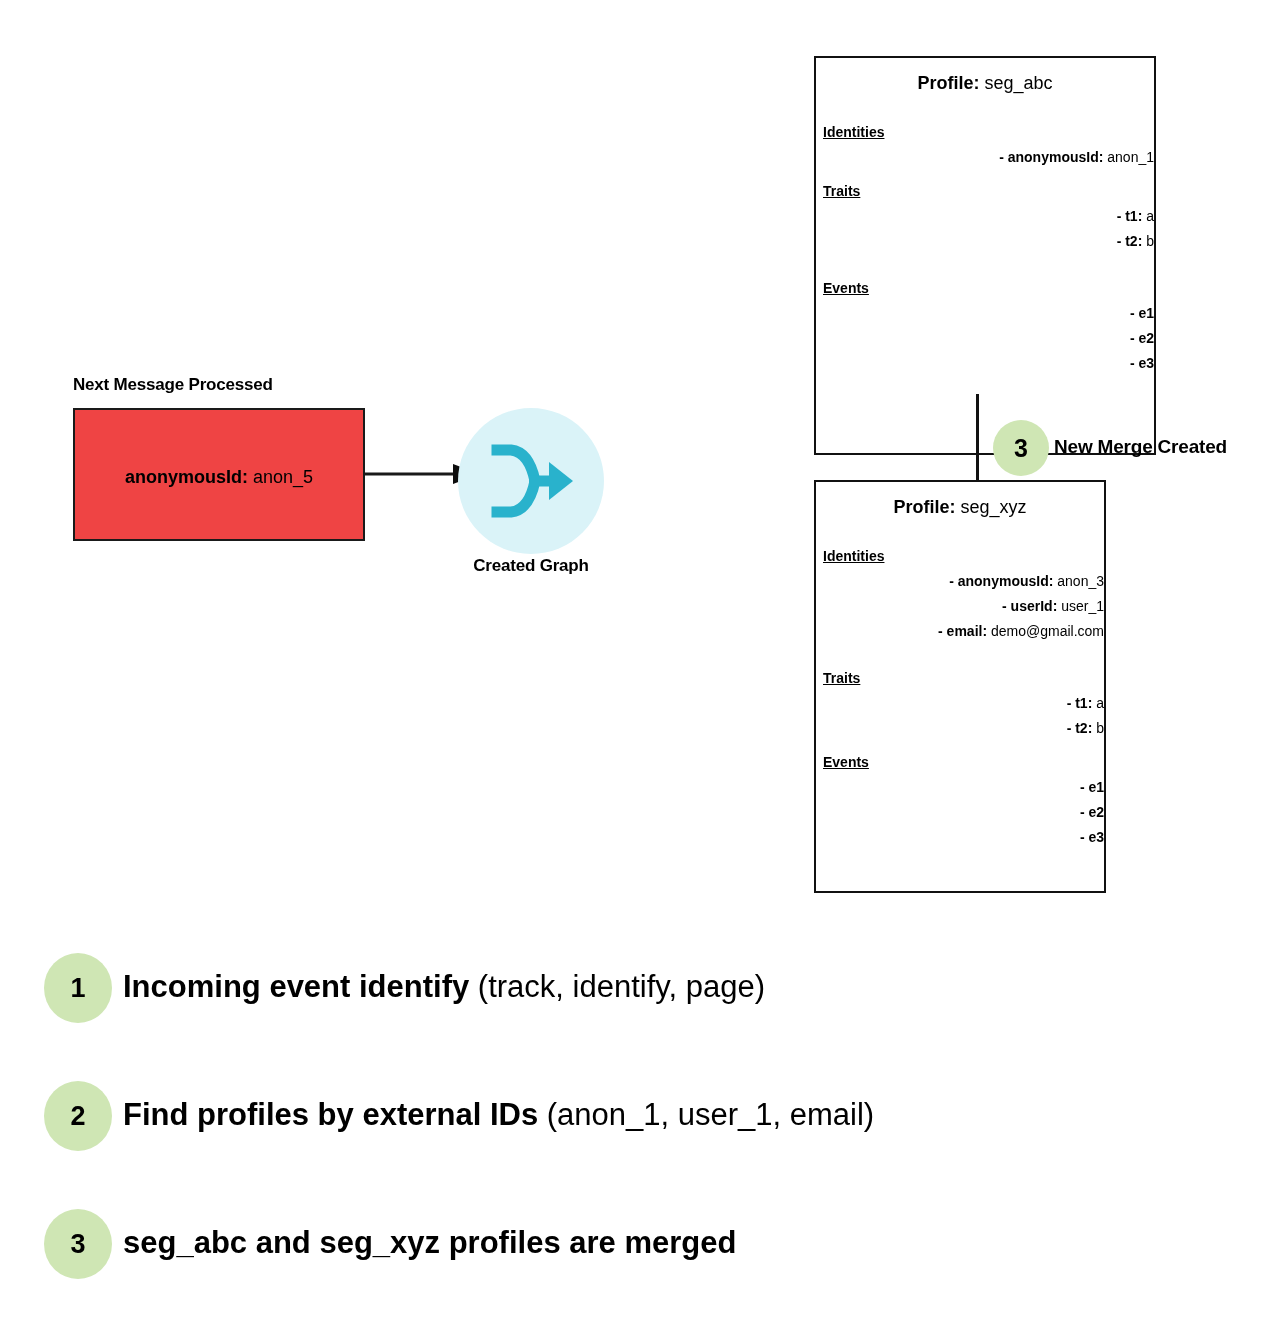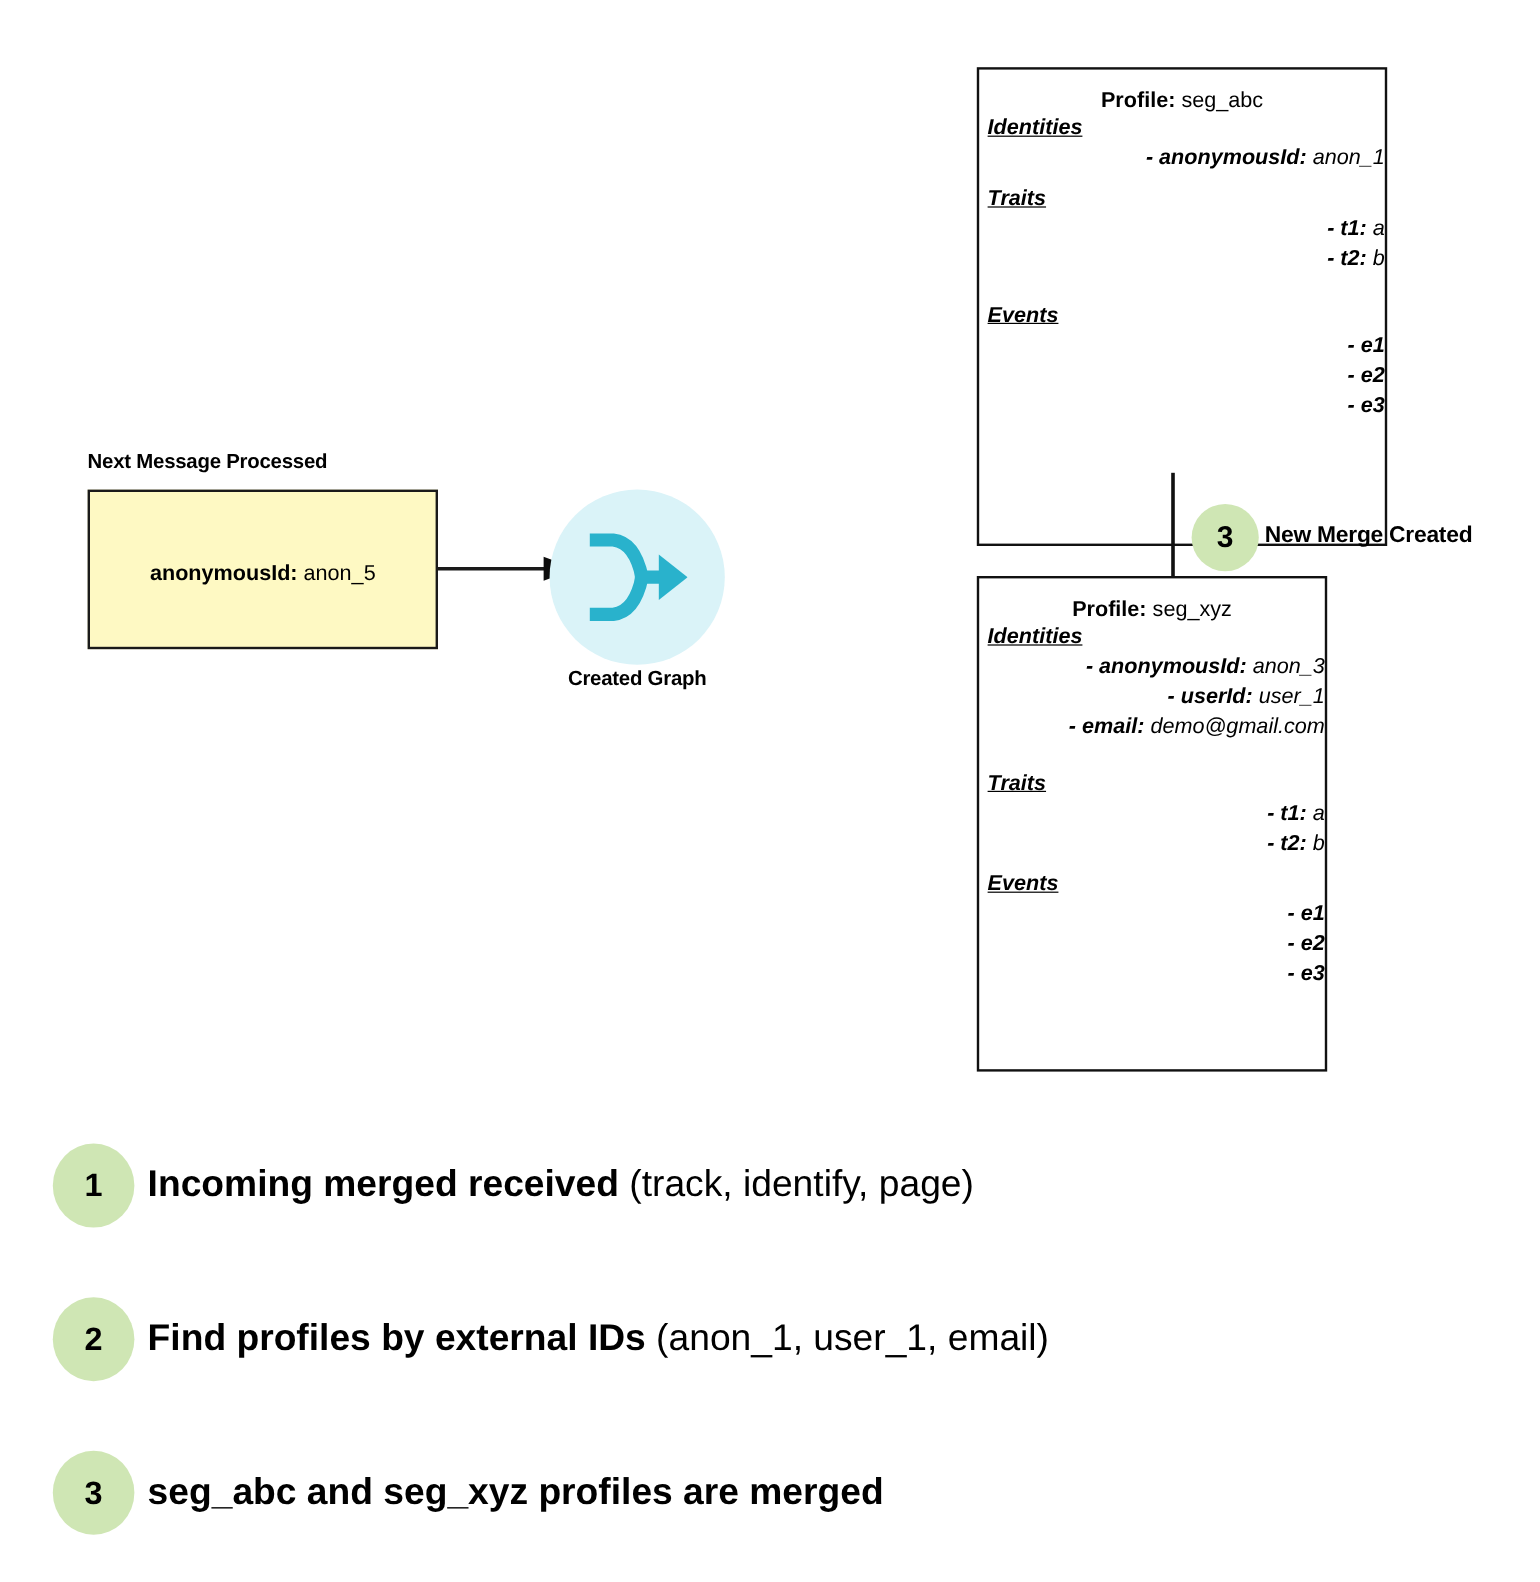--- a/index.html
+++ b/index.html
@@ -30,21 +30,21 @@
     font-weight: bold;
     letter-spacing: -0.2px;
   }
   #msg-box {
     position: absolute;
     left: 73px;
     top: 408px;
     width: 292px;
     height: 133px;
     border: 2px solid #1a1a1a;
-    background: #fef9c3;
+    background: #ef4444;
     box-sizing: border-box;
   }
   #msg-box-text {
     position: absolute;
     left: 0;
     right: 0;
     top: 57px;
     text-align: center;
     font-size: 18px;
   }
@@ -108,23 +108,23 @@
     height: 413px;
   }
   .profile-title {
     text-align: center;
     font-size: 18px;
     margin-top: 15px;
   }
   .profile-title .k { font-weight: bold; }
   .profile-body {
     padding-left: 7px;
-    font-size: 18px;
+    margin-top: 26px;
+    font-size: 14px;
     line-height: 25px;
-    font-style: italic;
   }
   .sec-head {
     font-weight: bold;
     text-decoration: underline;
     display: block;
   }
   .sec-items { display: block; }
   .sec-item {
     display: block;
     padding-left: 9px;
@@ -314,21 +314,21 @@
         <span class="sec-item plain">- e2</span>
         <span class="sec-item plain">- e3</span>
       </span>
     </div>
   </div>
 
   <div id="legend">
     <div class="legend-row">
       <div class="legend-badge">1</div>
       <div class="legend-text">
-        <span class="strong">Incoming merged received</span><span class="light"> (track, identify, page)</span>
+        <span class="strong">Incoming event identify</span><span class="light"> (track, identify, page)</span>
       </div>
     </div>
     <div class="legend-row">
       <div class="legend-badge">2</div>
       <div class="legend-text">
         <span class="strong">Find profiles by external IDs</span><span class="light"> (anon_1, user_1, email)</span>
       </div>
     </div>
     <div class="legend-row">
       <div class="legend-badge">3</div>

